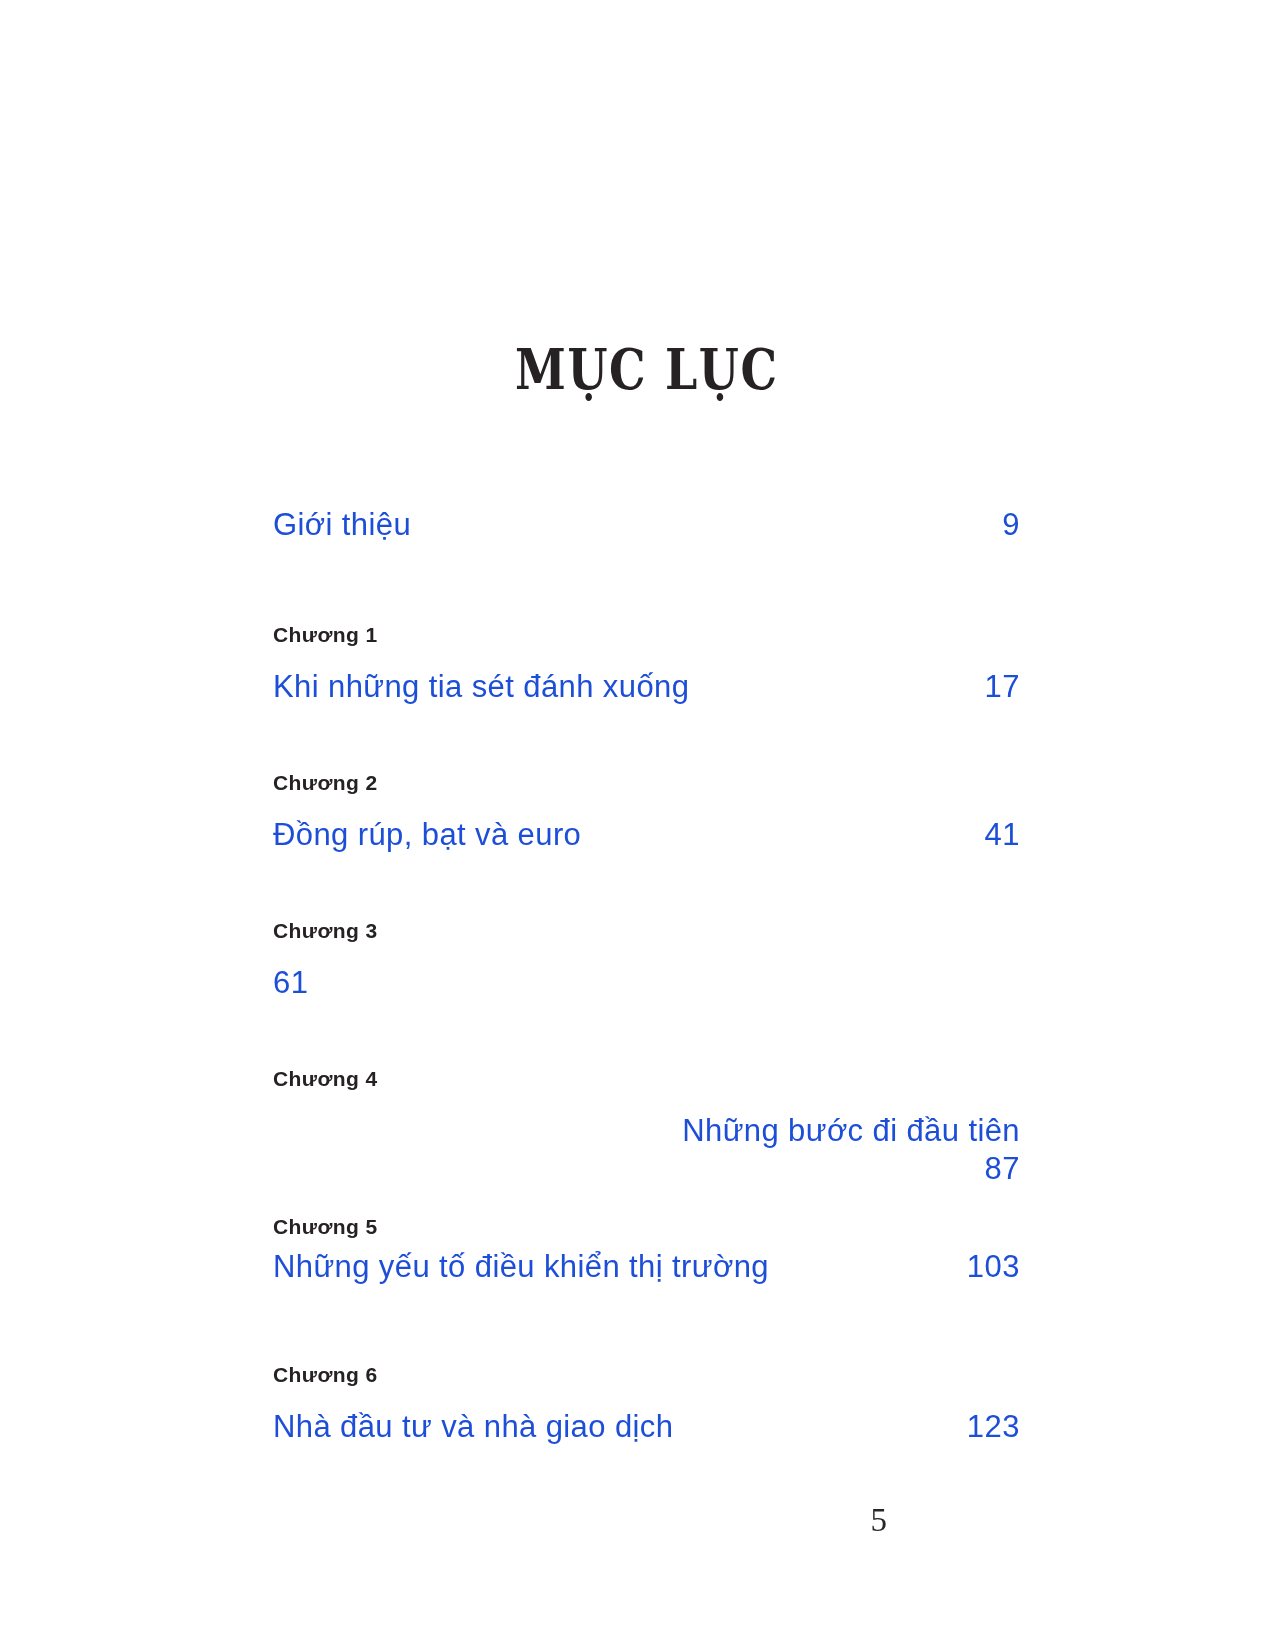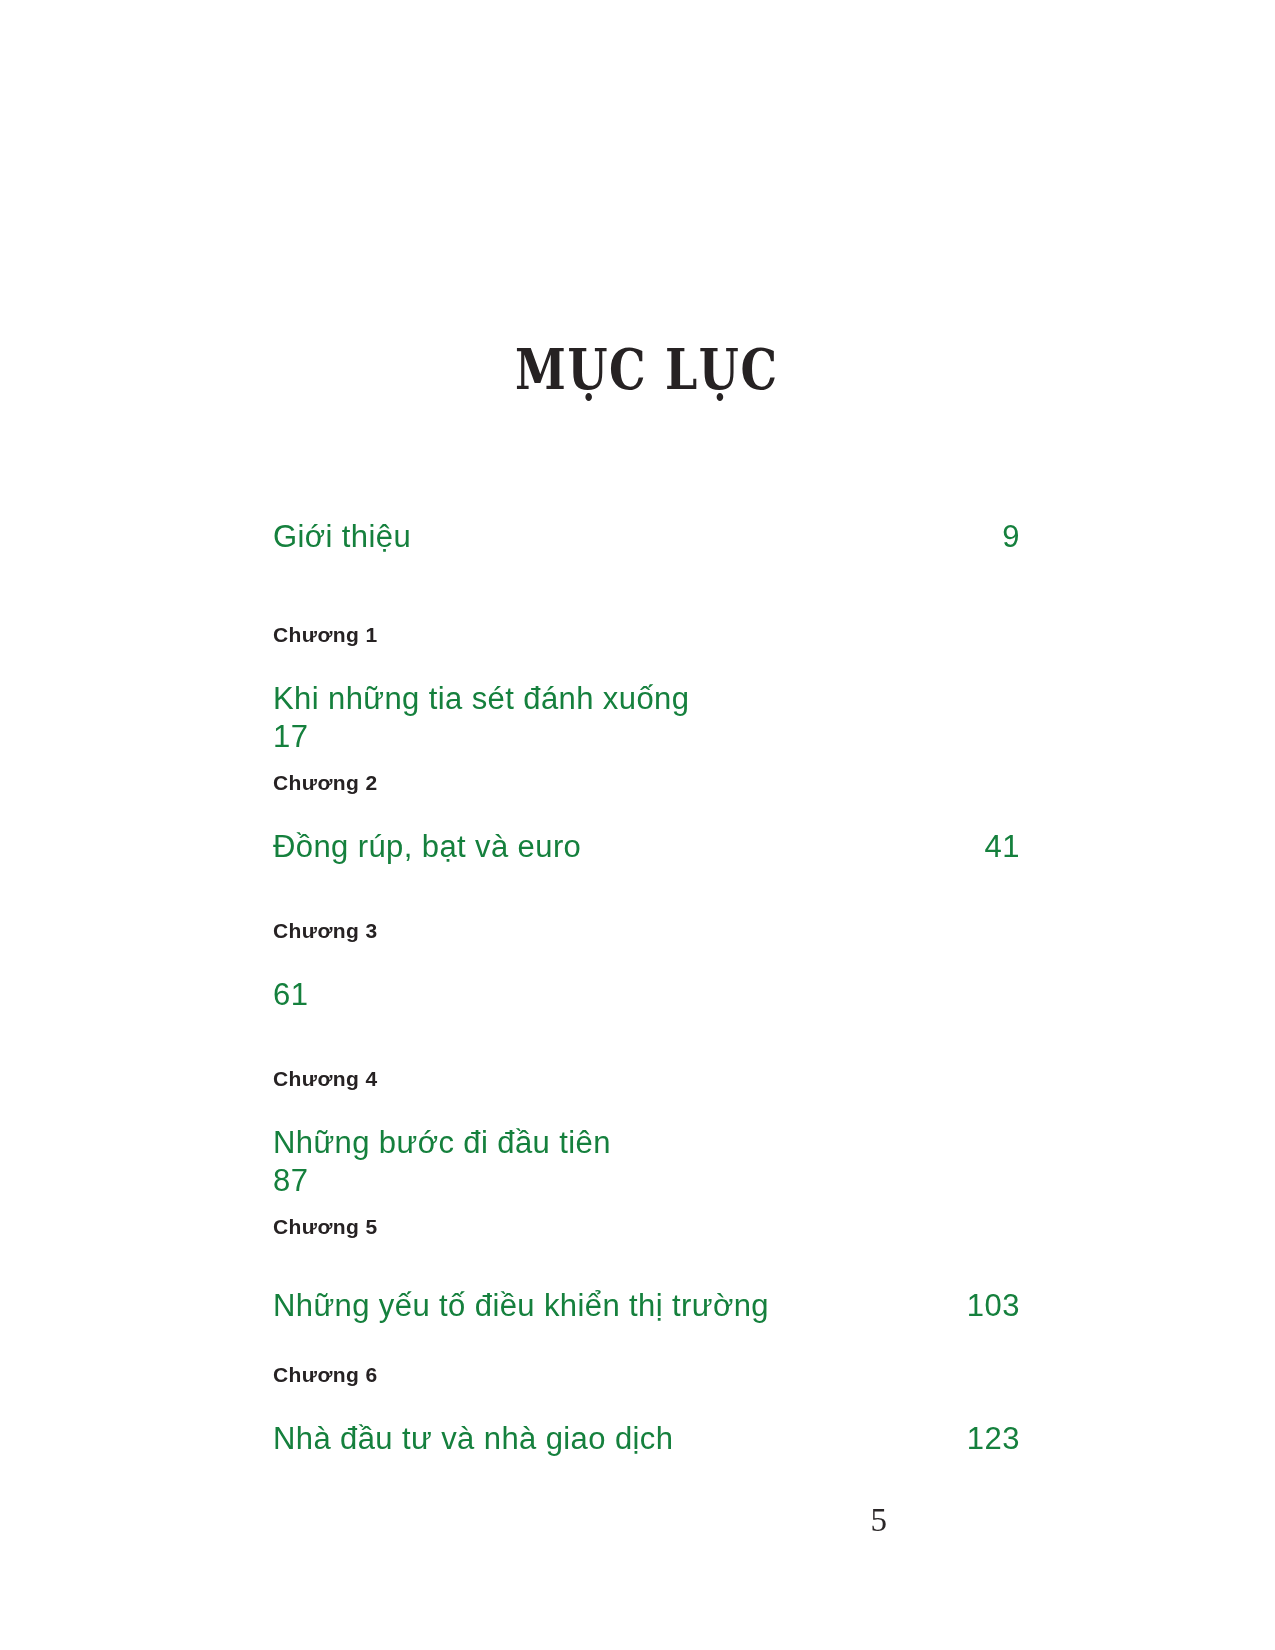--- a/index.html
+++ b/index.html
@@ -34,26 +34,25 @@
     transform-origin: center;
     color: #262223;
     white-space: nowrap;
   }
   .toc-row {
     position: absolute;
     left: 273px;
     width: 747px;
     display: flex;
     justify-content: space-between;
-    align-items: flex-start;
+    align-items: flex-end;
     font-size: 31px;
     line-height: 38px;
     letter-spacing: 0.4px;
-    color: #15803d;
-    margin-top: 12px;
+    color: #1d4ed8;
   }
   .toc-row .entry-title { white-space: nowrap; }
   .toc-row .page-num {
     font-size: 31px;
     letter-spacing: 0.5px;
   }
   .chapter-label {
     position: absolute;
     left: 273px;
     font-size: 21px;
@@ -80,21 +79,21 @@
   <div class="doc-title-wrap">
     <span class="doc-title">MỤC LỤC</span>
   </div>
 
   <div class="toc-row" style="top:506px;">
     <span class="entry-title">Giới thiệu</span>
     <span class="page-num">9</span>
   </div>
 
   <div class="chapter-label" style="top:616px;">Chương 1</div>
-  <div class="toc-row" style="top:668px;flex-direction:column;">
+  <div class="toc-row" style="top:668px;">
     <span class="entry-title">Khi những tia sét đánh xuống</span>
     <span class="page-num">17</span>
   </div>
 
   <div class="chapter-label" style="top:764px;">Chương 2</div>
   <div class="toc-row" style="top:816px;">
     <span class="entry-title">Đồng rúp, bạt và euro</span>
     <span class="page-num">41</span>
   </div>
 
@@ -103,21 +102,21 @@
     <span class="page-num">61</span>
   </div>
 
   <div class="chapter-label" style="top:1060px;">Chương 4</div>
   <div class="toc-row" style="top:1112px;flex-direction:column;">
     <span class="entry-title">Những bước đi đầu tiên</span>
     <span class="page-num">87</span>
   </div>
 
   <div class="chapter-label" style="top:1208px;">Chương 5</div>
-  <div class="toc-row" style="top:1275px;">
+  <div class="toc-row" style="top:1248px;">
     <span class="entry-title">Những yếu tố điều khiển thị trường</span>
     <span class="page-num">103</span>
   </div>
 
   <div class="chapter-label" style="top:1356px;">Chương 6</div>
   <div class="toc-row" style="top:1408px;">
     <span class="entry-title">Nhà đầu tư và nhà giao dịch</span>
     <span class="page-num">123</span>
   </div>
 

